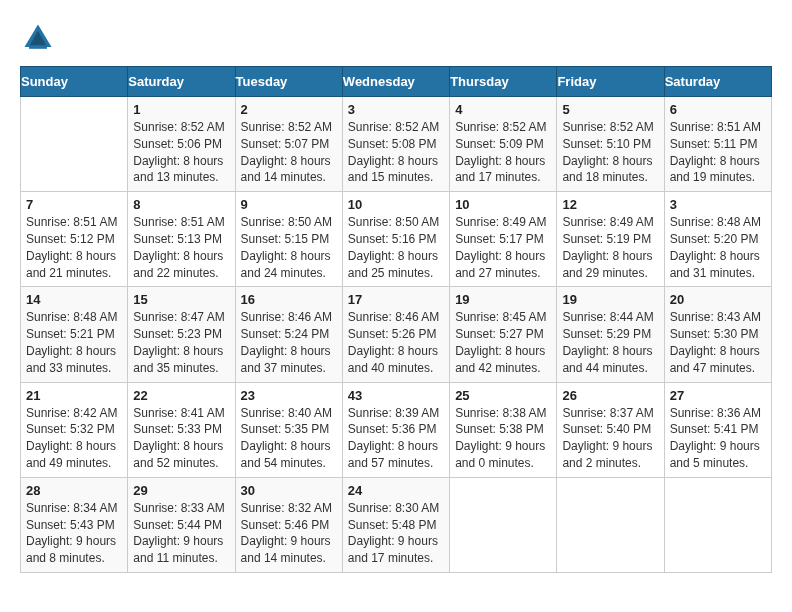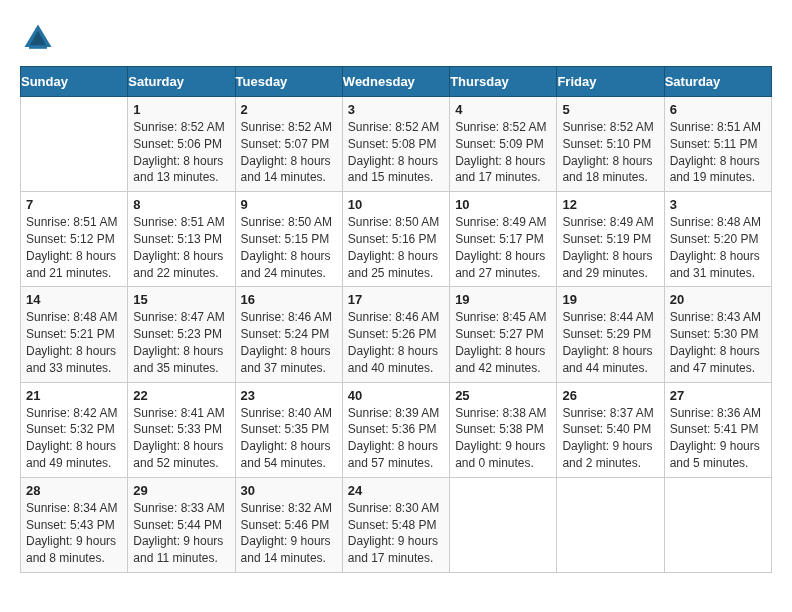--- a/index.html
+++ b/index.html
@@ -259,21 +259,21 @@
           Sunrise: 8:41 AM<br>Sunset: 5:33 PM<br>Daylight: 8 hours and 52 minutes.
         </div>
         </td>
         <td>
           <span class="day-number">23</span>
         <div class="day-info">
           Sunrise: 8:40 AM<br>Sunset: 5:35 PM<br>Daylight: 8 hours and 54 minutes.
         </div>
         </td>
         <td>
-          <span class="day-number">40</span>
+          <span class="day-number">43</span>
         <div class="day-info">
           Sunrise: 8:39 AM<br>Sunset: 5:36 PM<br>Daylight: 8 hours and 57 minutes.
         </div>
         </td>
         <td>
           <span class="day-number">25</span>
         <div class="day-info">
           Sunrise: 8:38 AM<br>Sunset: 5:38 PM<br>Daylight: 9 hours and 0 minutes.
         </div>
         </td>

